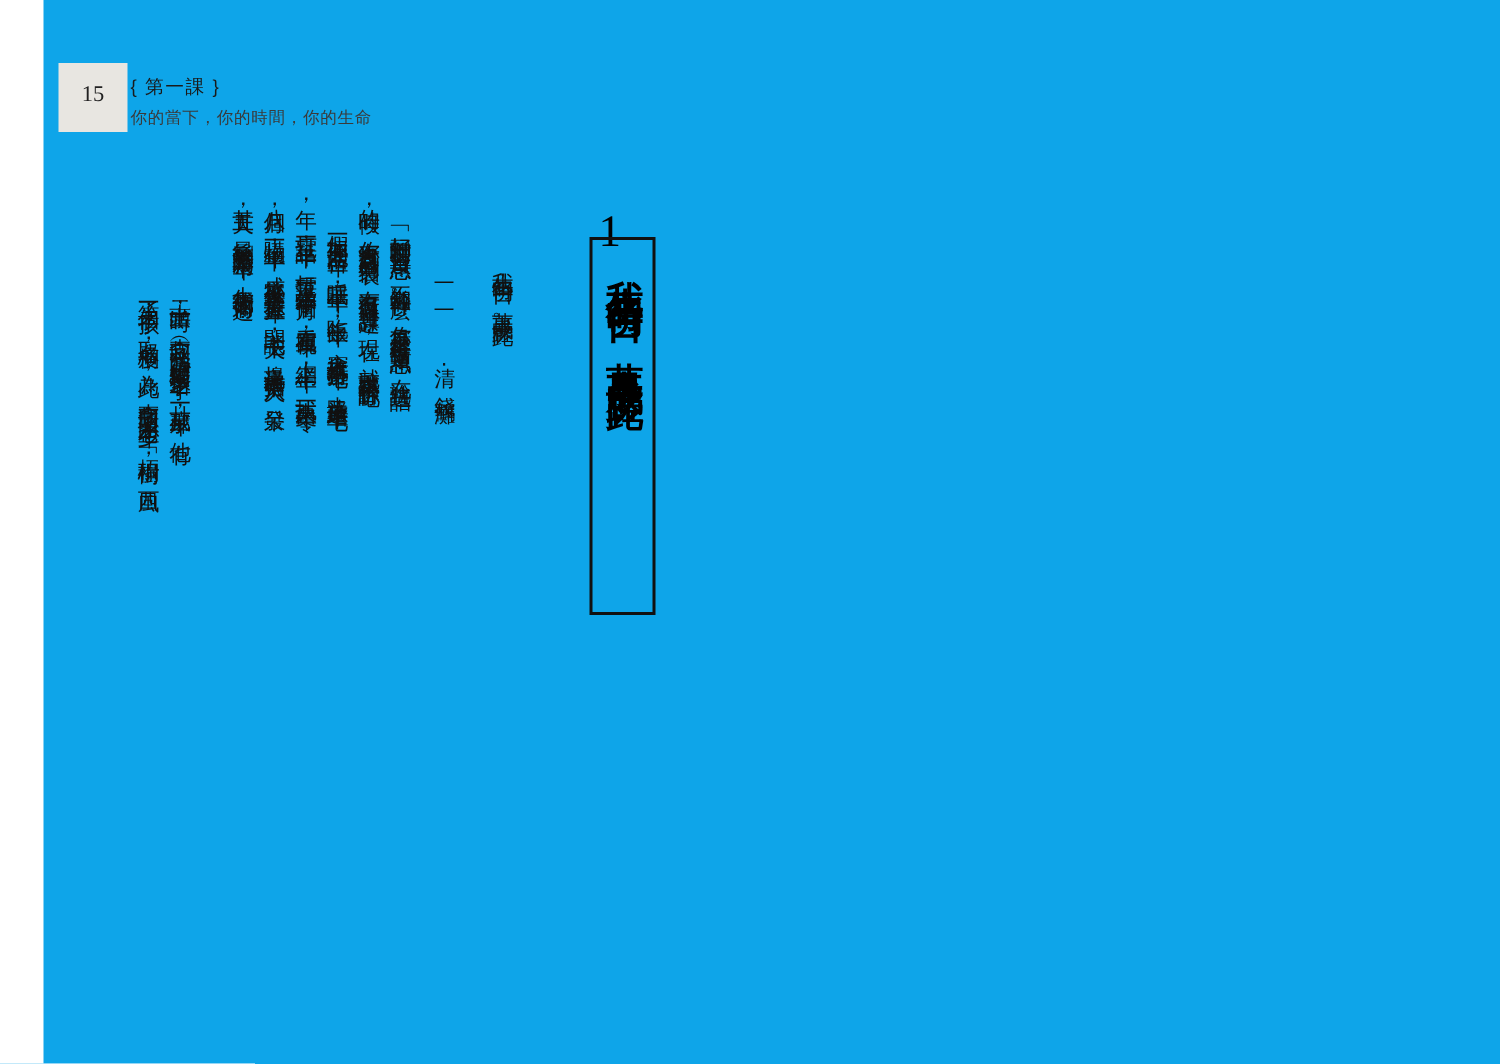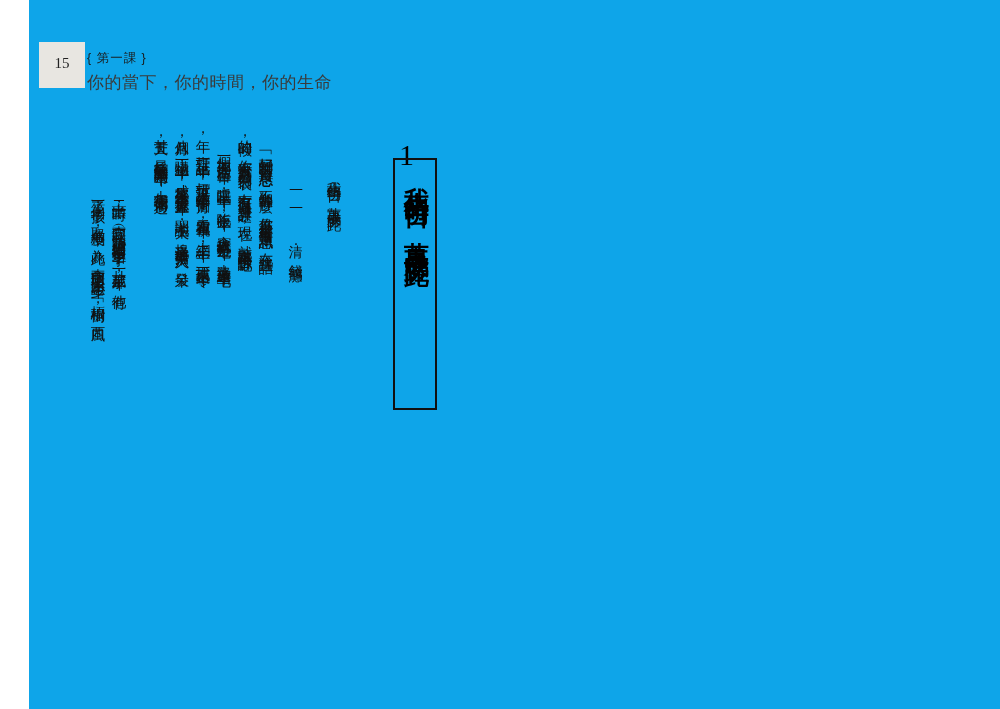--- a/index.html
+++ b/index.html
@@ -48,21 +48,21 @@
     top: 49px;
   }
   .runhead .chapter {
     font-size: 12.5px;
     letter-spacing: 1px;
     color: #1a1a1a;
     font-family: Liberation Sans, sans-serif;
     line-height: 1.5;
   }
   .runhead .subtitle {
-    font-size: 17px;
+    font-size: 11px;
     letter-spacing: 0.5px;
     color: #3a3a3a;
     font-family: "DejaVu Sans", sans-serif;
     margin-top: 3px;
   }
 
   
   .vtext {
     writing-mode: vertical-rl;
     text-orientation: upright;

